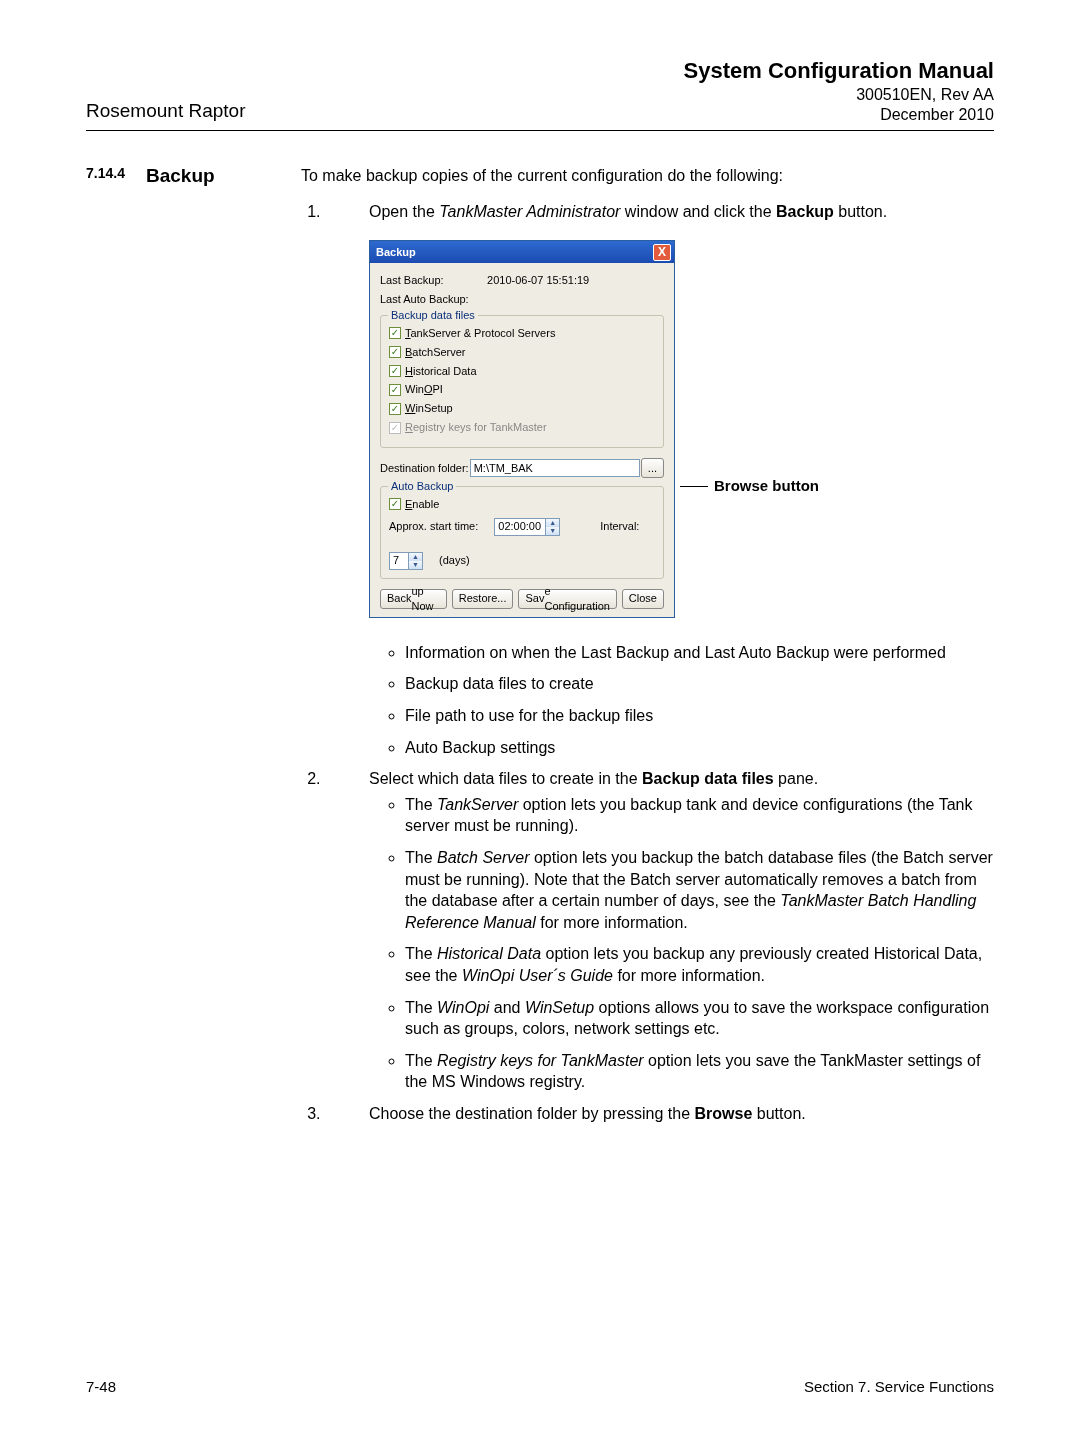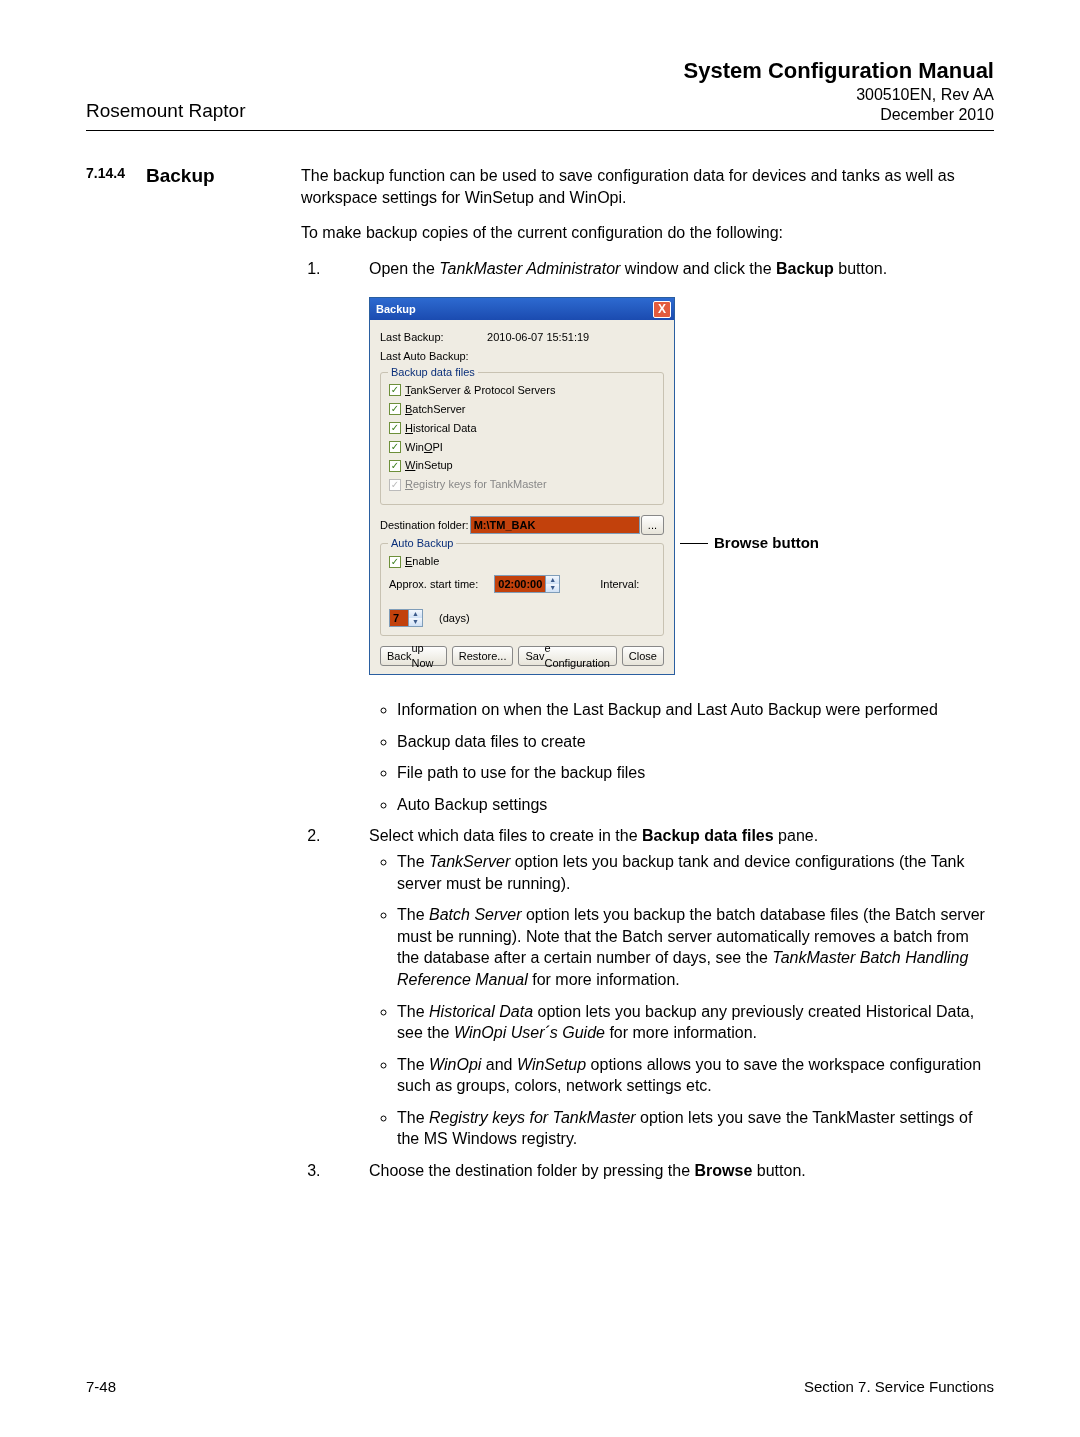--- a/index.html
+++ b/index.html
@@ -56,21 +56,21 @@
   }
   .body-col {
     flex: 1;
     font-size: 16px;
     line-height: 1.35;
   }
   .body-col p { margin: 0 0 14px 0; }
   .body-col ol { margin: 0 0 14px 0; padding-left: 24px; }
   .body-col ol > li { margin-bottom: 10px; padding-left: 44px; }
   .body-col ul { margin: 4px 0 10px 0; padding-left: 28px; }
-  .body-col ul li { margin-bottom: 10px; }
+  .body-col ul li { margin-bottom: 10px; margin-left: 8px; }
   .italic { font-style: italic; }
   .bold { font-weight: bold; }
 
   .figure-wrap {
     display: flex;
     align-items: flex-start;
     margin: 18px 0 24px 0;
   }
   .dialog {
     width: 306px;
@@ -152,27 +152,26 @@
   .chk-label .accel { text-decoration: underline; }
   .disabled-text { color: #888; }
   .dest-row {
     display: flex;
     align-items: center;
     gap: 1px;
     margin-top: 10px;
   }
   .txt-input {
     border: 1px solid #7f9db9;
-    background: #c2410c;
+    background: #ffffff;
     height: 18px;
     padding: 0 3px;
     font-size: 11px;
     display: inline-flex;
     align-items: center;
-    font-weight: bold;
   }
   .btn {
     border: 1px solid #888;
     background: linear-gradient(to bottom,#fefefe,#e7e4d9);
     border-radius: 3px;
     padding: 1px 6px;
     font-size: 11px;
     height: 20px;
     display: inline-flex;
     align-items: center;
@@ -249,21 +248,20 @@
       <div class="doc-title">System Configuration Manual</div>
       <div class="doc-sub">300510EN, Rev AA</div>
       <div class="doc-sub">December 2010</div>
     </div>
   </div>
 
   <div class="section-row">
     <div class="section-num">7.14.4</div>
     <div class="section-title">Backup</div>
     <div class="body-col">
-      <p>The backup function can be used to save configuration data for devices and tanks as well as workspace settings for WinSetup and WinOpi.</p>
       <p>To make backup copies of the current configuration do the following:</p>
       <ol>
         <li>
           <span>Open the </span><span class="italic">TankMaster Administrator</span><span> window and click the </span><span class="bold">Backup</span><span> button.</span>
 
           <div class="figure-wrap">
             <div class="dialog">
               <div class="dlg-titlebar">
                 <span>Backup</span>
                 <span class="dlg-close">X</span>

